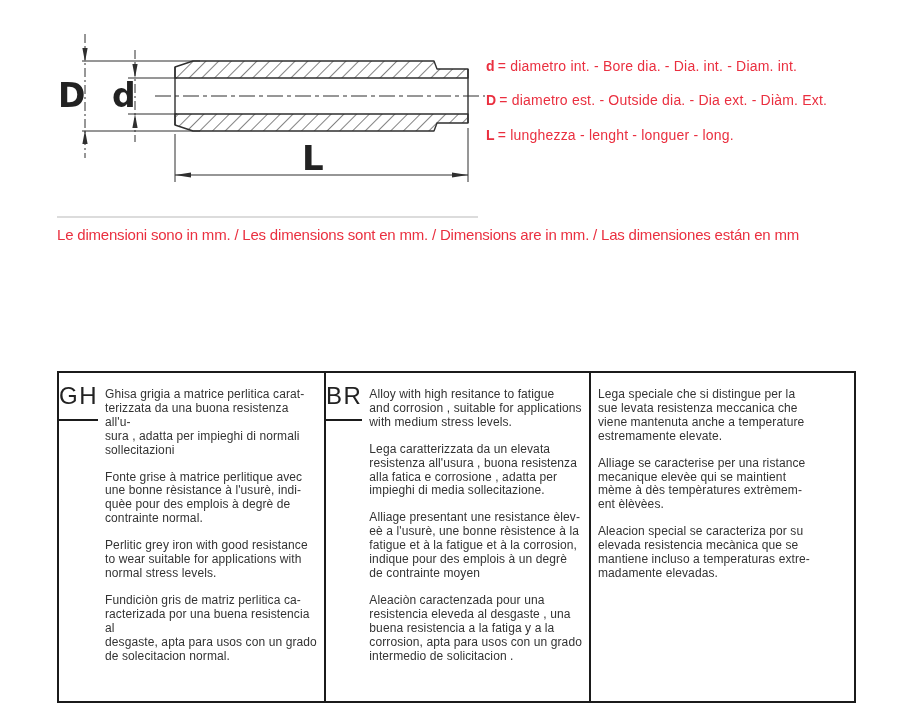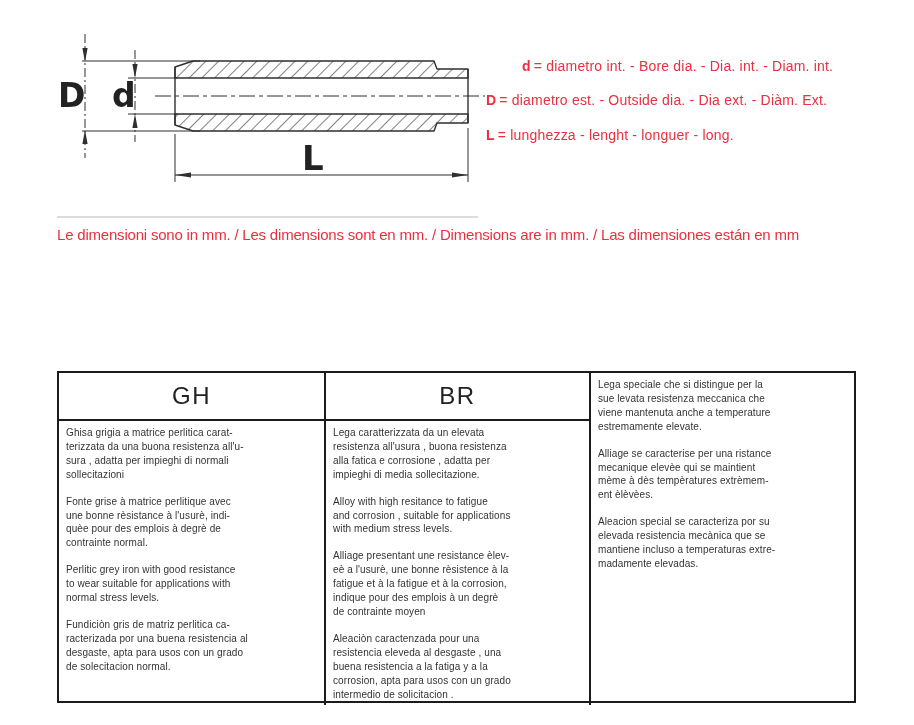--- a/index.html
+++ b/index.html
@@ -8,46 +8,46 @@
     font-family:"Liberation Sans","DejaVu Sans",sans-serif;
   }
   
   #drawing{position:absolute;left:40px;top:10px;}
   
   .legend-row{
     position:absolute;left:486px;white-space:nowrap;
     font-size:14px;color:var(--red);letter-spacing:.2px;
   }
   .legend-row .sym{font-weight:bold;margin-right:3px;}
-  #legend-row-0{top:58px;margin-left:36px;}
+  #legend-row-0{top:58px;}
   #legend-row-1{top:92px;}
   #legend-row-2{top:127px;}
   
   #divider{position:absolute;left:57px;top:216px;width:421px;height:2px;background:#dcdcdc;}
   #dim-note{
     position:absolute;left:57px;top:226px;width:810px;
     font-size:15px;color:var(--red);letter-spacing:-0.2px;white-space:nowrap;
   }
   
   #materials-table{
     position:absolute;left:57px;top:371px;width:799px;height:332px;
     display:grid;grid-template-columns:1fr 1fr 1fr;
     border:2px solid #1b1b1b;box-sizing:border-box;background:#fff;
   }
-  .mat-col{display:flex;flex-direction:column;min-width:0;}
+  .mat-col{display:flex;flex-direction:row;min-width:0;}
   .mat-col + .mat-col{border-left:2px solid #1b1b1b;}
   .col-header{
     height:48px;border-bottom:2px solid #1b1b1b;box-sizing:border-box;
     display:flex;align-items:center;justify-content:center;
     font-size:24px;letter-spacing:1.5px;color:#222;font-weight:500;
   }
   .col-body{flex:1;padding:5px 7px 4px 7px;overflow:hidden;}
   .para{
-    margin:0 0 13px 0;white-space:pre-line;
-    font-size:10px;line-height:13.9px;color:#333;letter-spacing:.1px;
+    margin:10px 0 13px 0;white-space:pre-line;
+    font-size:12px;line-height:13.9px;color:#333;letter-spacing:.1px;
   }
   .para:last-child{margin-bottom:0;}
 </style>
 </head>
 <body>
 
 <div id="page">
 
   <svg id="drawing" width="450" height="195" viewBox="0 0 450 195">
     <defs>
@@ -130,27 +130,27 @@
         <p class="para">Fundiciòn gris de matriz perlitica ca-
 racterizada por una buena resistencia al
 desgaste, apta para usos con un grado
 de solecitacion normal.</p>
       </div>
     </div>
 
     <div class="mat-col">
       <div class="col-header">BR</div>
       <div class="col-body">
+        <p class="para">Alloy with high resitance to fatigue
+and corrosion , suitable for applications
+with medium stress levels.</p>
         <p class="para">Lega caratterizzata da un elevata
 resistenza all'usura , buona resistenza
 alla fatica e corrosione , adatta per
 impieghi di media sollecitazione.</p>
-        <p class="para">Alloy with high resitance to fatigue
-and corrosion , suitable for applications
-with medium stress levels.</p>
         <p class="para">Alliage presentant une resistance èlev-
 eè a l'usurè, une bonne rèsistence à la
 fatigue et à la fatigue et à la corrosion,
 indique pour des emplois à un degrè
 de contrainte moyen</p>
         <p class="para">Aleaciòn caractenzada pour una
 resistencia eleveda al desgaste , una
 buena resistencia a la fatiga y a la
 corrosion, apta para usos con un grado
 intermedio de solicitacion .</p>

